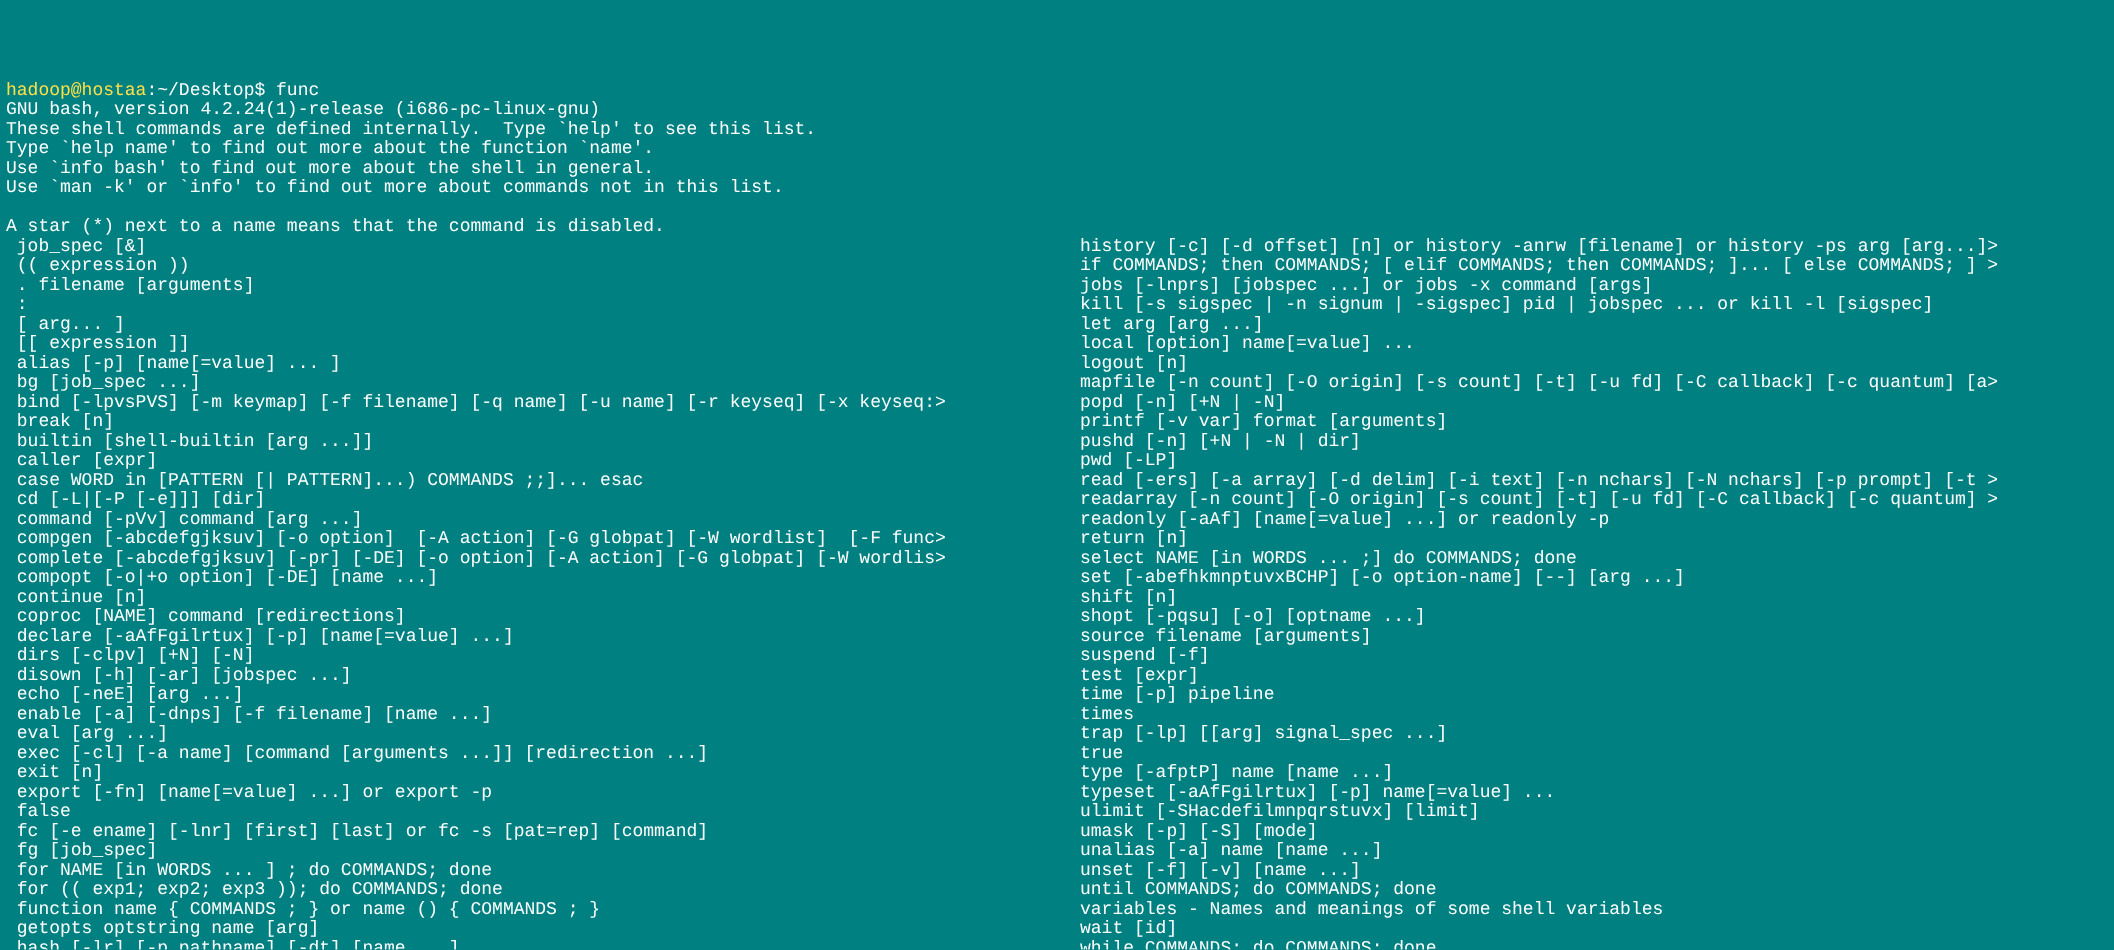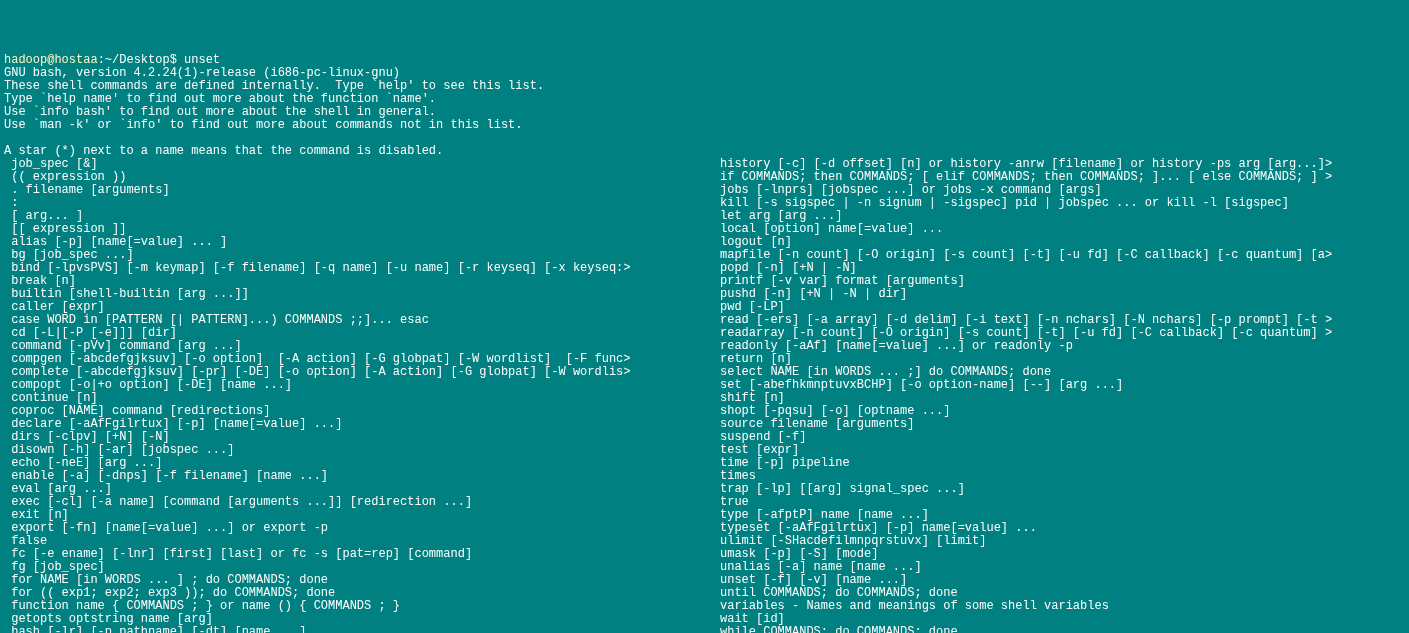--- a/index.html
+++ b/index.html
@@ -8,39 +8,39 @@
       color: #ffffff;
       font-family: "Courier New", monospace;
       font-size: 12px;
       line-height: 13px;
       padding: 2px 4px;
       width: 1409px;
       height: 633px;
       overflow: hidden;
       white-space: pre;
     }
-    .prompt-user { color: #fef9c3; font-family: Liberation Mono, monospace; }
+    .prompt-user { color: #fde047; font-family: Liberation Mono, monospace; }
     .prompt-path { color: #ffffff; }
     .header-line { color: #ffffff; }
     .columns {
       display: flex;
       gap: 0;
     }
     .col {
       white-space: pre;
     }
     .col-left { width: 716px; flex-shrink: 0; }
     .col-right { flex: 1; }
   </style>
 </head>
 <body>
 
 
 
-<div><span><span class="prompt-user">hadoop@hostaa</span><span class="header-line">:</span><span class="prompt-path">~/Desktop</span><span class="header-line">$ </span><span class="header-line">unset</span></span>
+<div><span><span class="prompt-user">hadoop@hostaa</span><span class="header-line">:</span><span class="prompt-path">~/Desktop</span><span class="header-line">$ </span><span class="header-line">func</span></span>
 <div id="header-block">GNU bash, version 4.2.24(1)-release (i686-pc-linux-gnu)
 These shell commands are defined internally.  Type `help' to see this list.
 Type `help name' to find out more about the function `name'.
 Use `info bash' to find out more about the shell in general.
 Use `man -k' or `info' to find out more about commands not in this list.
 
 A star (*) next to a name means that the command is disabled.
 </div><div class="columns"><div class="col col-left" id="col-left"> job_spec [&amp;]
  (( expression ))
  . filename [arguments]

